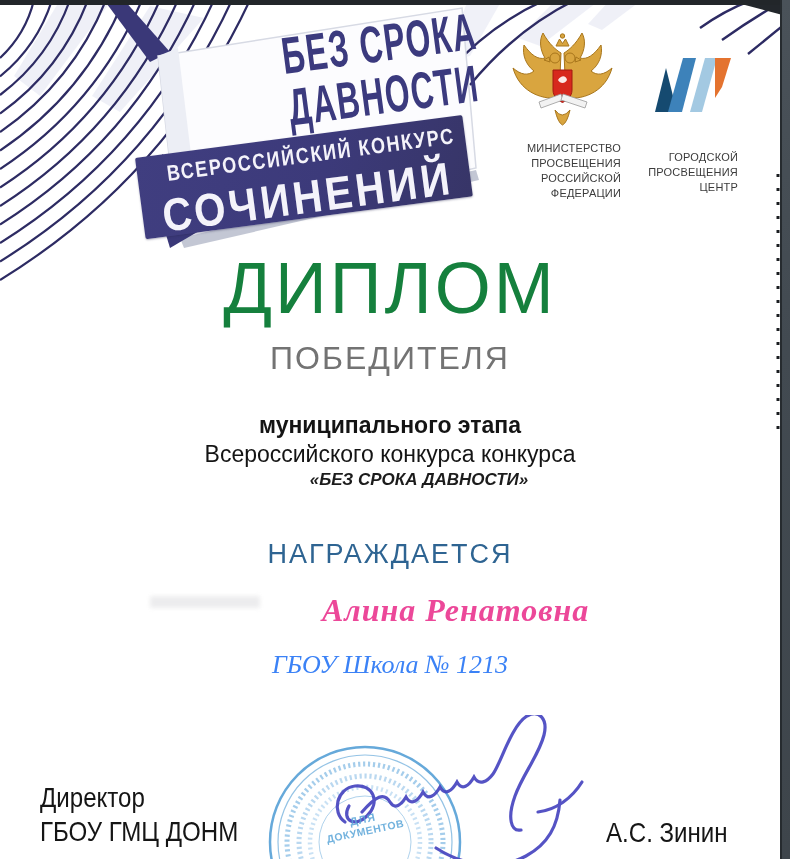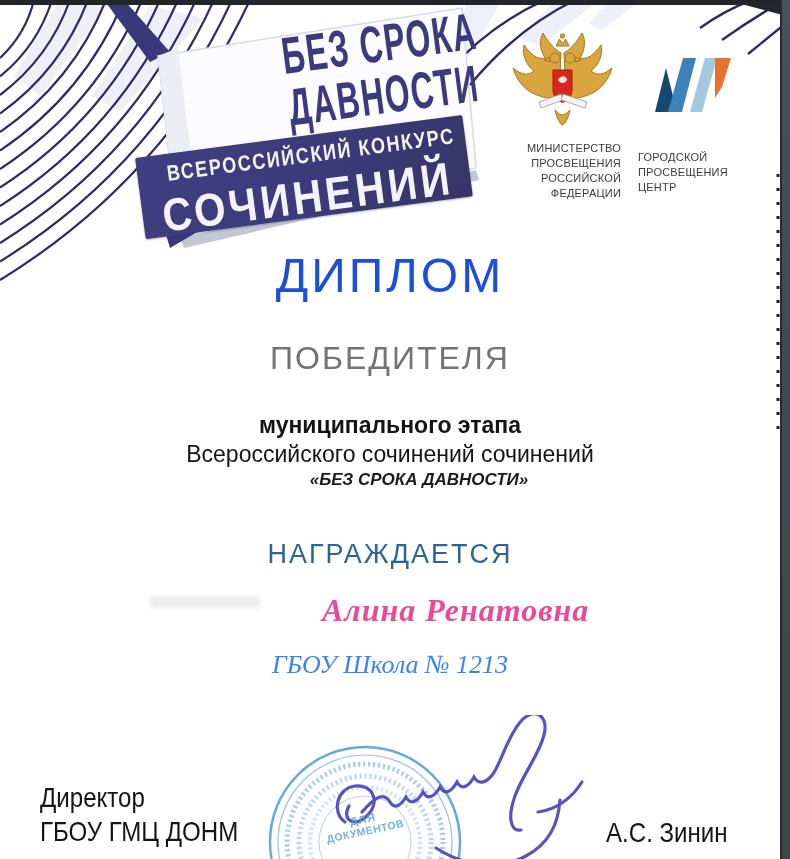--- a/index.html
+++ b/index.html
@@ -30,26 +30,26 @@
   .banner .l1{margin-top:7px;font-size:22px;font-weight:700;letter-spacing:2px;
               transform:scaleX(.82);transform-origin:center;white-space:nowrap;}
   .banner .l2{margin-top:1px;font-size:46px;font-weight:700;letter-spacing:4px;
               transform:scaleX(.88);transform-origin:center;white-space:nowrap;}
 
   
   .ministry-emblem{left:505px;top:28px;z-index:4;}
   .ministry-caption{left:503px;top:141px;width:118px;text-align:right;z-index:4;
       font-size:11px;line-height:15px;letter-spacing:.2px;color:#3b3b3b;}
   .gmc-logo{left:648px;top:54px;z-index:4;}
-  .gmc-caption{left:638px;top:150px;width:100px;text-align:left;z-index:4;
+  .gmc-caption{left:638px;top:150px;width:100px;text-align:right;z-index:4;
       font-size:11px;line-height:15px;letter-spacing:.2px;color:#3b3b3b;}
 
   
   .ctr{left:0;width:780px;text-align:center;line-height:1.08;z-index:6;}
-  .title{top:250px;font-size:48px;letter-spacing:3px;color:#1d4ed8;}
+  .title{top:250px;font-size:72px;letter-spacing:3px;color:#15803d;}
   .subtitle{top:341px;font-size:32px;letter-spacing:2px;color:#737373;}
   .stage1{top:413px;font-size:23px;font-weight:700;color:#141414;}
   .stage2{top:442px;font-size:23px;color:#141414;}
   .stage3{top:471px;font-size:17px;font-weight:700;font-style:italic;color:#1c1c1c;margin-left:29px;}
   .awarded{top:540px;font-size:27px;letter-spacing:2px;color:#2e6492;}
   .name{left:322px;top:592px;font-family:"Liberation Serif", serif;font-weight:700;
         font-style:italic;font-size:32px;letter-spacing:1px;color:#ec4899;z-index:6;white-space:nowrap;}
   .school{top:651px;font-family:"Liberation Serif", serif;font-style:italic;
           font-size:26px;color:#3b82f6;}
   .smudge{left:150px;top:596px;width:110px;height:12px;background:#d7d7da;opacity:.45;
@@ -159,21 +159,21 @@
   </svg>
   <div class="abs gmc-caption">
     <div>ГОРОДСКОЙ</div>
     <div>ПРОСВЕЩЕНИЯ</div>
     <div>ЦЕНТР</div>
   </div>
 
   <div class="abs ctr title">ДИПЛОМ</div>
   <div class="abs ctr subtitle">ПОБЕДИТЕЛЯ</div>
   <div class="abs ctr stage1">муниципального этапа</div>
-  <div class="abs ctr stage2">Всероссийского сочинений сочинений</div>
+  <div class="abs ctr stage2">Всероссийского конкурса конкурса</div>
   <div class="abs ctr stage3">«БЕЗ СРОКА ДАВНОСТИ»</div>
   <div class="abs ctr awarded">НАГРАЖДАЕТСЯ</div>
   <div class="abs smudge"></div>
   <div class="abs name">Алина Ренатовна</div>
   <div class="abs ctr school">ГБОУ Школа № 1213</div>
 
   <div class="abs director">
     <div>Директор</div>
     <div>ГБОУ ГМЦ ДОНМ</div>
   </div>

